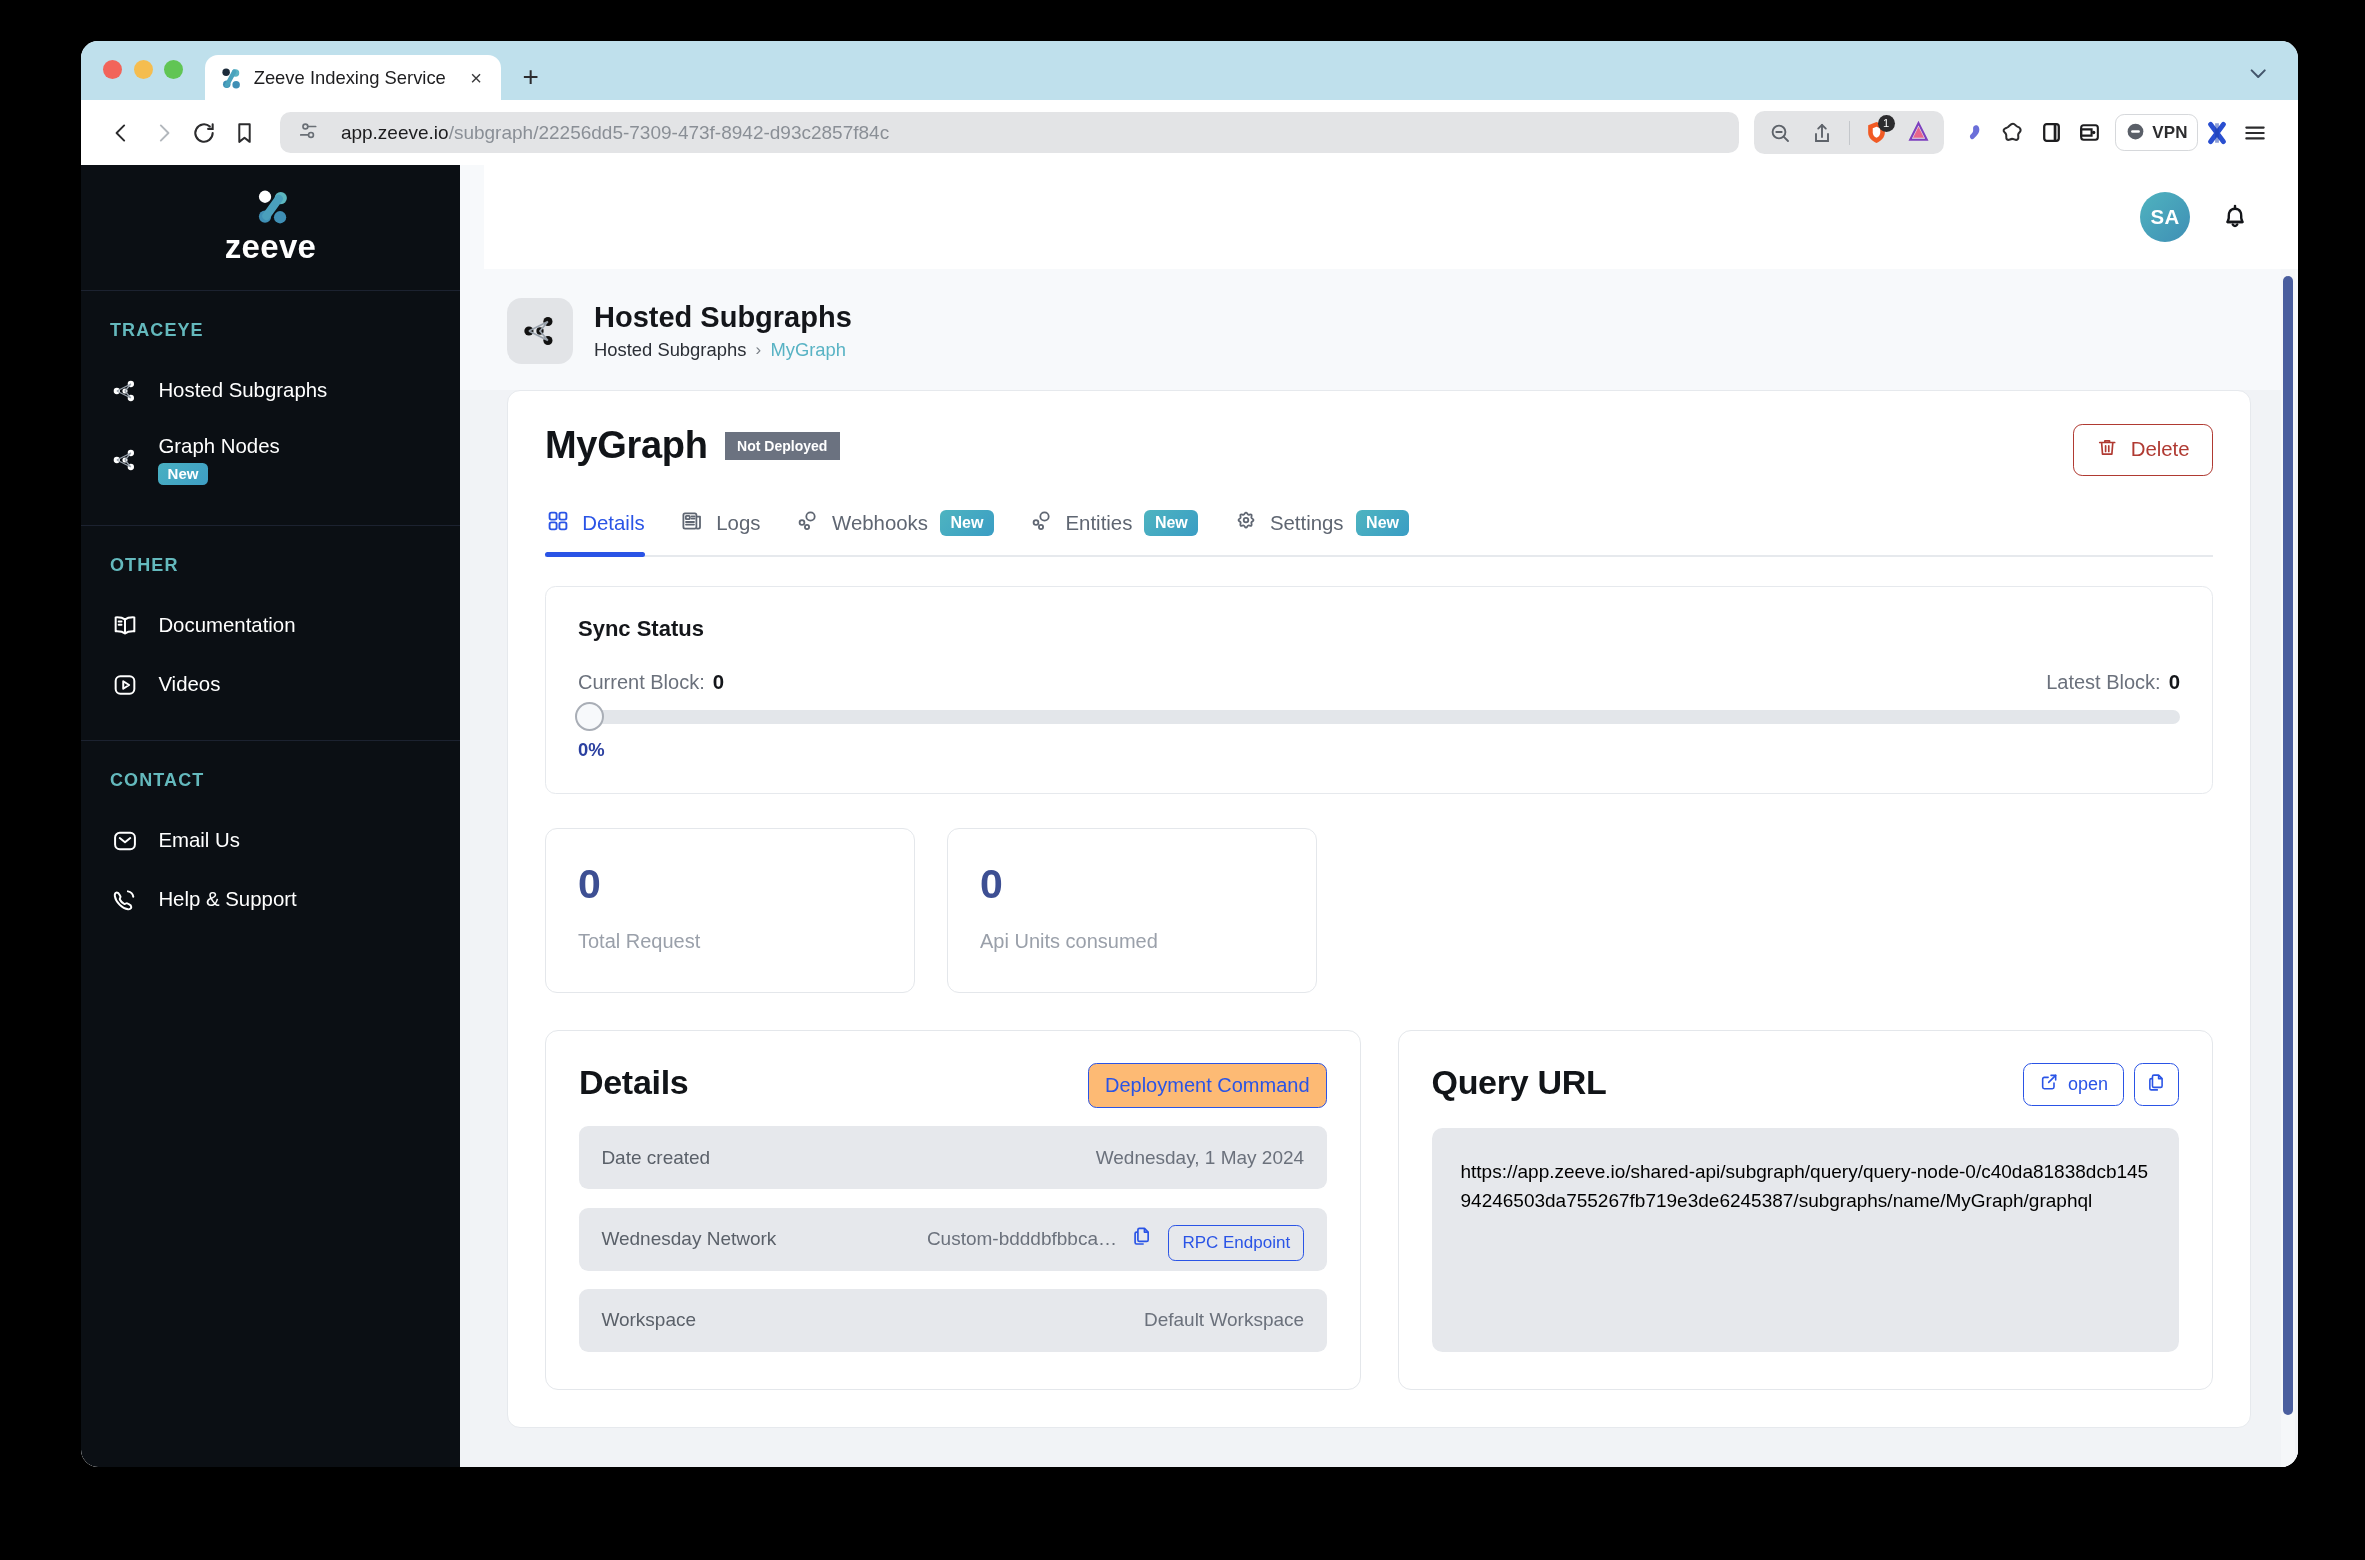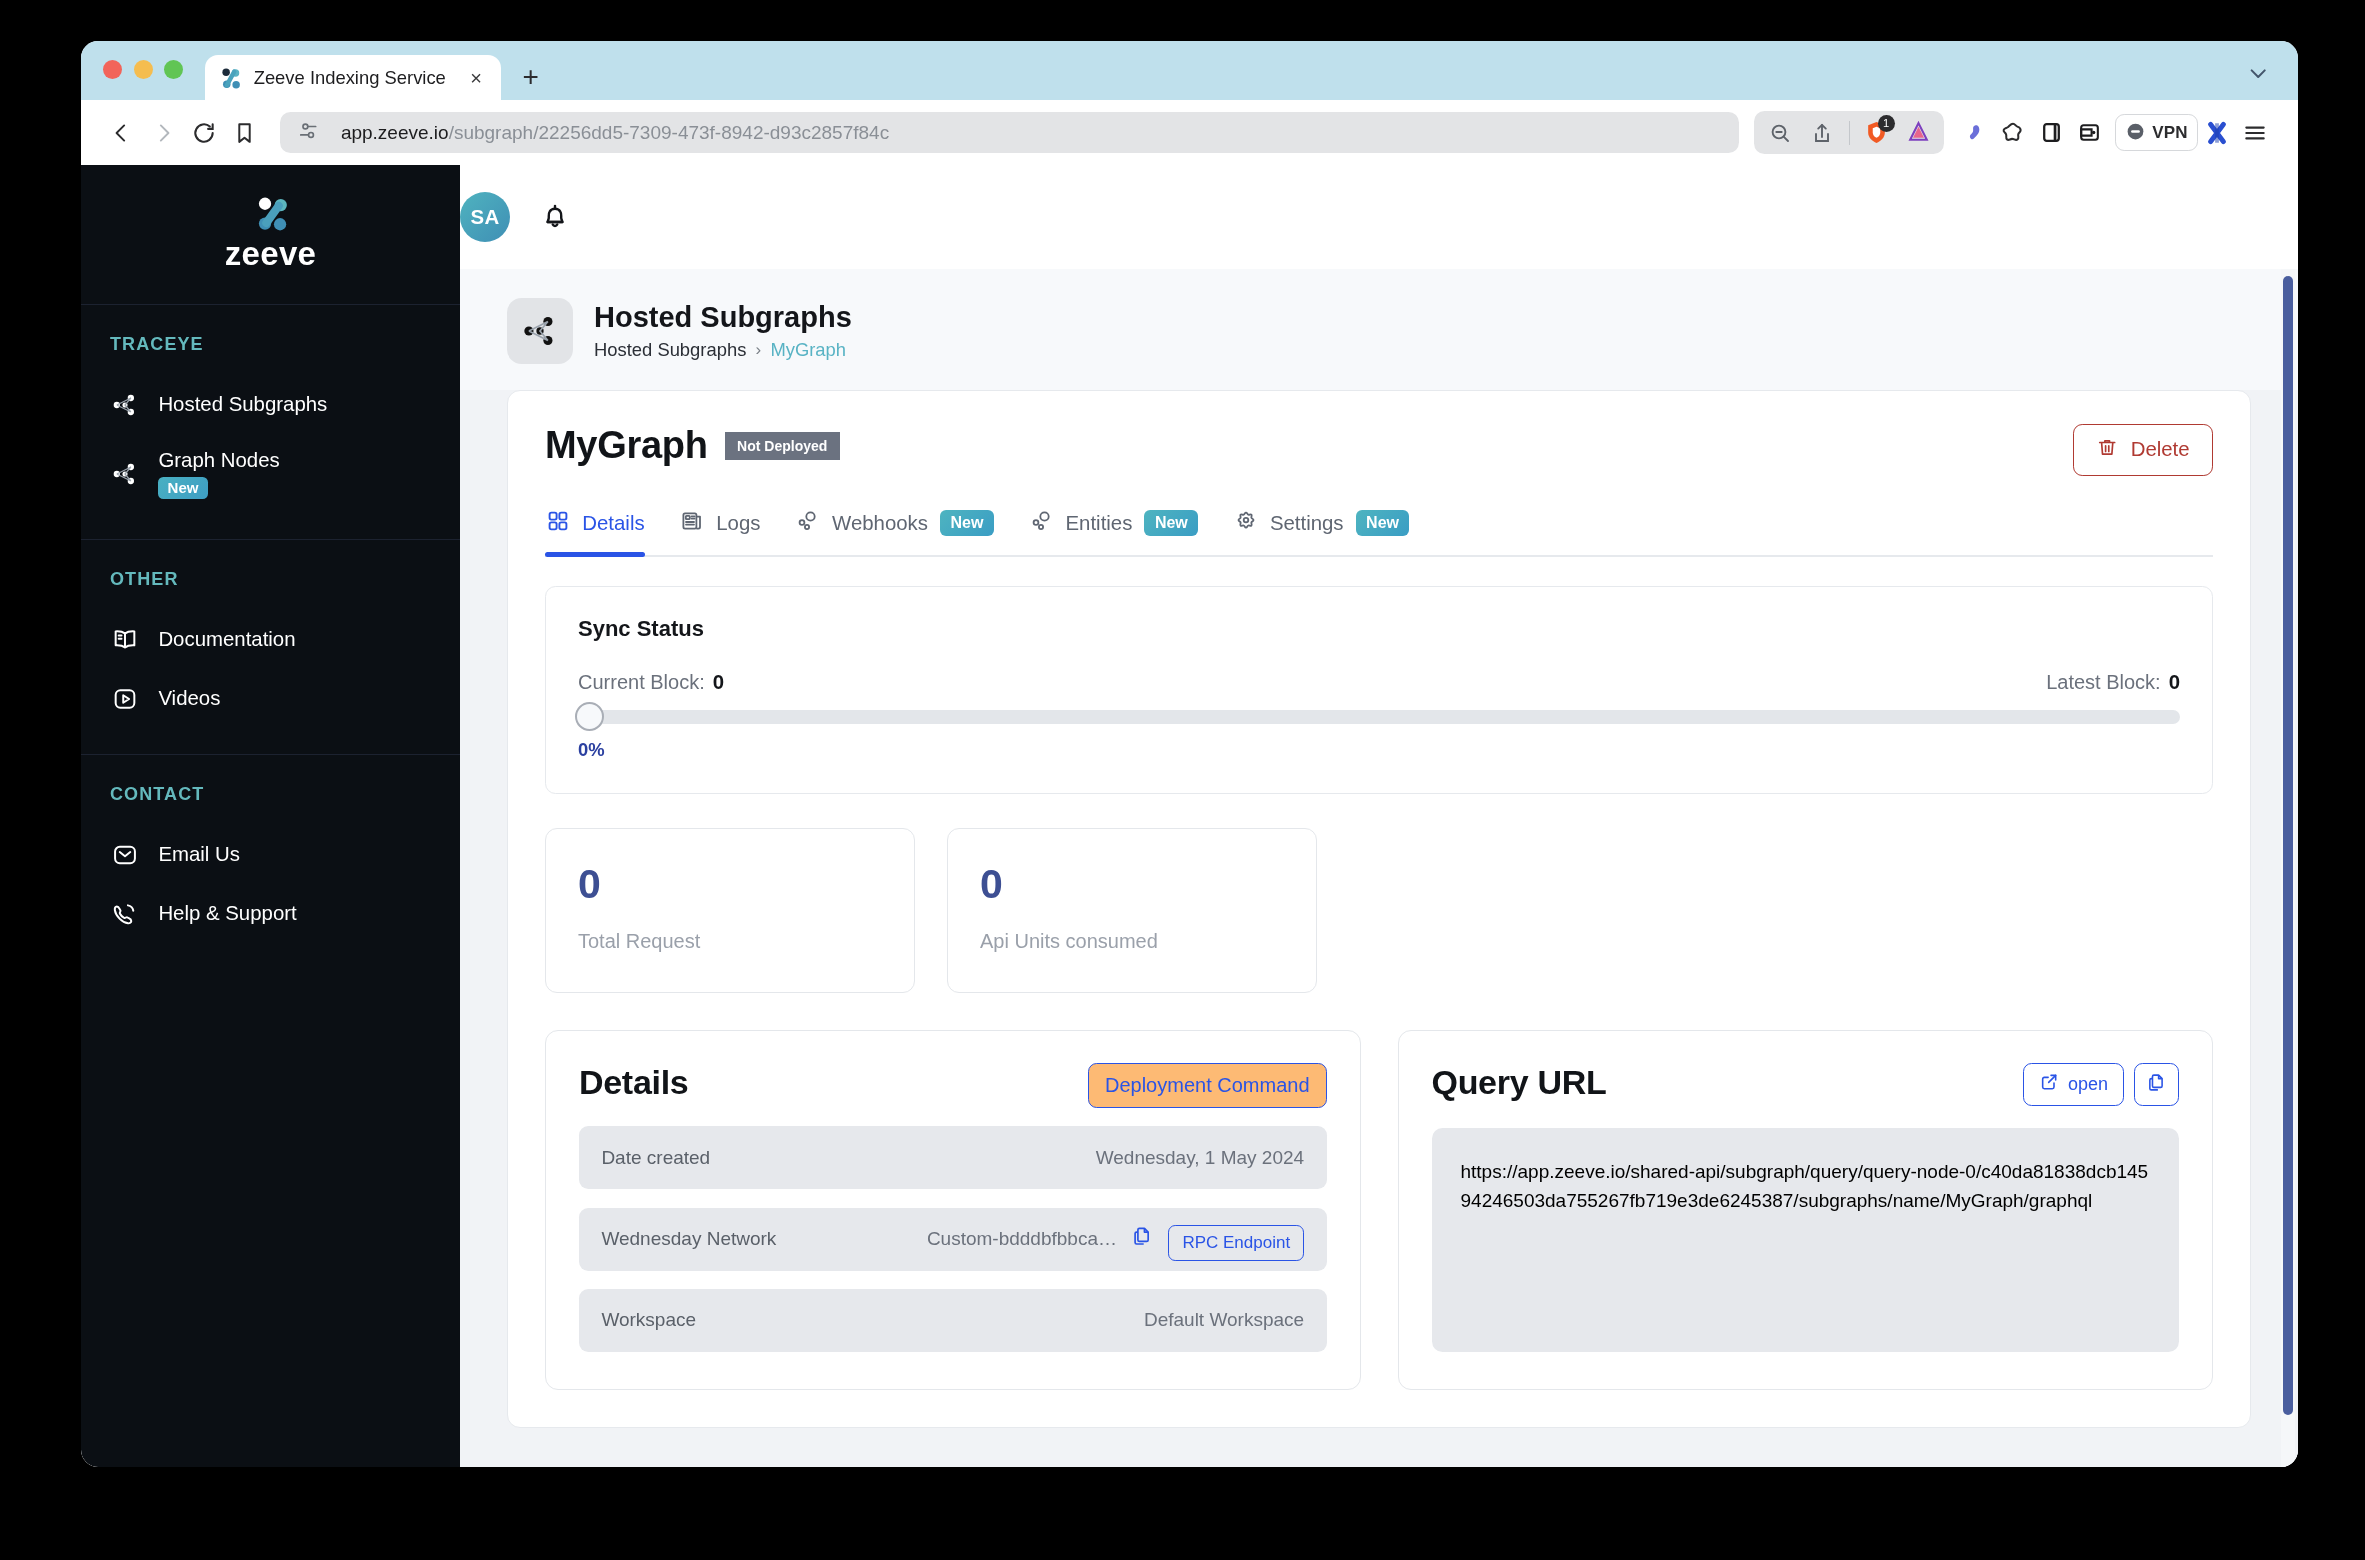--- a/index.html
+++ b/index.html
@@ -144,21 +144,21 @@
   
   .sidebar {
     width: 379px;
     background: #0b0f14;
     flex: none;
     display: flex;
     flex-direction: column;
     border-bottom-left-radius: 17px;
   }
   .logo-box {
-    height: 140px;
+    height: 126px;
     display: flex; flex-direction: column;
     align-items: center; justify-content: center;
     border-bottom: 1.3px solid #1c2230;
     gap: 1.3px;
   }
   .logo-word { font-size: 33px; color: #fff; font-weight: 600; letter-spacing: 0.3px; }
   .side-sec {
     padding: 29px 0 26px 0;
     border-bottom: 1.3px solid #1c2230;
   }
@@ -184,23 +184,24 @@
   .main {
     flex: 1;
     background: #f7f9fb;
     display: flex; flex-direction: column;
     min-width: 0;
     position: relative;
   }
   .topbar {
     height: 104px;
     background: #fff;
-    display: flex; align-items: center; 
+    display: flex; align-items: center; justify-content: flex-end;
     padding-right: 47px; gap: 29px;
     flex: none;
+    margin-left: 24px;
   }
   .avatar {
     width: 50px; height: 50px; border-radius: 50%;
     background: linear-gradient(135deg,#4fb3bf,#3f8fb5);
     color: #fff; font-size: 20.4px; font-weight: 700;
     display: flex; align-items: center; justify-content: center;
     letter-spacing: 0.3px;
   }
 
   .content {

